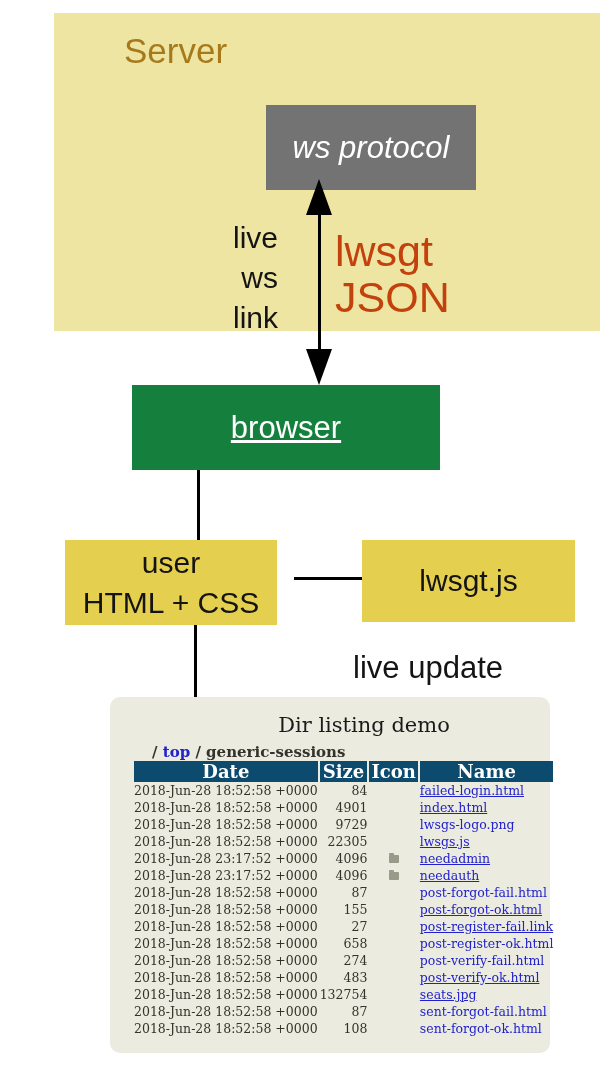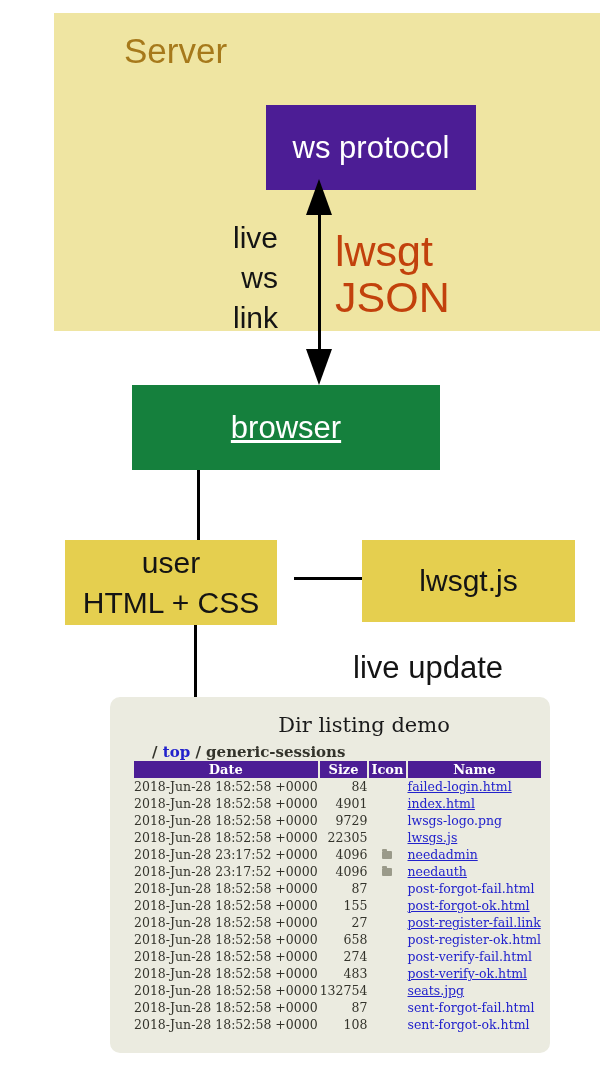--- a/index.html
+++ b/index.html
@@ -6,23 +6,23 @@
   html,body { margin:0; padding:0; }
   body {
     width:600px; height:1070px; background:#ffffff; position:relative;
     font-family:"Liberation Sans", sans-serif; overflow:hidden;
   }
   .abs { position:absolute;margin-left:32px; }
 
   
   .server-panel { left:22px; top:13px; width:556px; height:318px; background:#efe5a2; }
   .server-label { left:38px; top:18px; font-size:35px; color:#a6791b; }
-  .ws-box { left:180px; top:92px; width:210px; height:85px; background:#4c1d95;
+  .ws-box { left:180px; top:92px; width:210px; height:85px; background:#737373;
             display:flex; align-items:center; justify-content:center;
-            color:#ffffff; font-size:31px; }
+            color:#ffffff; font-size:31px;font-style:italic; }
   .browser-box { left:100px; top:385px; width:308px; height:85px; background:#15803d;
             display:flex; align-items:center; justify-content:center;
             color:#ffffff; font-size:31px;text-decoration:underline; }
   .yellow-box { background:#e5cf4f; display:flex; flex-direction:column;
             align-items:center; justify-content:center; color:#141414; font-size:30px; }
   .user-box { left:33px; top:540px; width:212px; height:85px; line-height:40px; }
   .lwsgtjs-box { left:330px; top:540px; width:213px; height:82px; }
 
   .arrow-line { left:286px; top:205px; width:3px; height:150px; background:#000; }
   .arrow-head-up { left:274px; top:179px; width:0; height:0;
@@ -42,22 +42,22 @@
 
   
   .dir-panel { left:78px; top:697px; width:440px; height:356px; background:#ebebe0;
       border-radius:10px; font-family:"DejaVu Serif", serif; color:#33332b; }
   .dir-title { width:100%; text-align:center; top:16px; left:2px; font-size:21px; color:#1a1a1a; }
   .dir-breadcrumb { left:10px; top:46px; font-size:15px; font-weight:bold; }
   .dir-breadcrumb a { color:#2222cc; text-decoration:none; }
 
   table.dir-table { position:absolute; left:22px; top:64px;
       border-collapse:separate; border-spacing:2px 0; font-size:12.5px; }
-  table.dir-table th { background:#4c1d95; color:#ffffff; font-weight:bold;
-      font-size:13px; height:17px; padding:0 2px; text-align:center; }
+  table.dir-table th { background:#0c4a6e; color:#ffffff; font-weight:bold;
+      font-size:18px; height:17px; padding:0 2px; text-align:center; }
   table.dir-table td { height:17px; padding:0; white-space:nowrap; }
   .col-date { width:136px; }
   .col-size { width:44px; }
   .col-icon { width:26px; }
   .col-name { width:104px; }
   td.cell-date { text-align:left; padding-left:4px; }
   td.cell-size { text-align:right; padding-right:6px; }
   td.cell-icon { text-align:center; }
   td.cell-name { text-align:left; padding-left:2px; }
   td.cell-name a { color:#2222cc; text-decoration:underline; }

